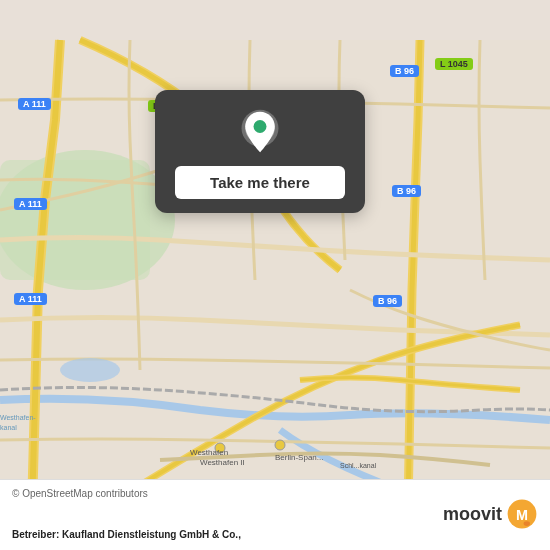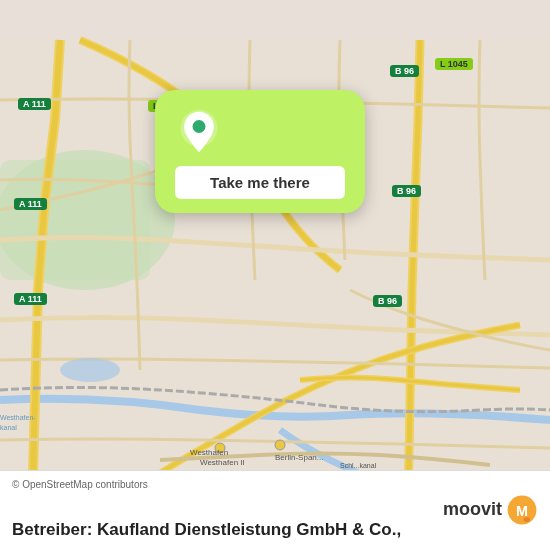--- a/index.html
+++ b/index.html
@@ -20,24 +20,25 @@
       position: absolute;
       top: 0; left: 0;
     }
 
     
     #location-card {
       position: absolute;
       top: 90px;
       left: 155px;
       width: 210px;
-      background-color: #bef264;
-      border-radius: 20px;
+      background-color: #404040;
+      border-radius: 12px;
       display: flex;
       flex-direction: column;
+      align-items: center;
       padding: 18px 20px 14px;
       box-shadow: 0 4px 16px rgba(0,0,0,0.25);
     }
 
     #pin-icon {
       width: 48px;
       height: 48px;
       margin-bottom: 10px;
     }
 
@@ -74,21 +75,21 @@
       gap: 28px;
     }
 
     #attribution {
       font-size: 10px;
       color: #666;
       margin-bottom: 2px;
     }
 
     #location-name {
-      font-size: 17px;
+      font-size: 10px;
       font-weight: 600;
       color: #222;
     }
 
     #moovit-logo {
       display: flex;
       align-items: center;
       gap: 4px;
       justify-content: center;
     }
@@ -106,21 +107,21 @@
 
     
     .road-badge {
       position: absolute;
       border-radius: 3px;
       padding: 1px 5px;
       font-size: 9px;
       font-weight: bold;
       color: white;
     }
-    .road-badge.green { background: #15803d; }
+    .road-badge.green { background: #3b82f6; }
     .road-badge.yellow { background: #84cc16; color: #333; }
   </style>
 </head>
 <body>
 
 <div id="map-container">
 
   <svg id="map-svg" viewBox="0 0 550 470" xmlns="http://www.w3.org/2000/svg">
 
     <rect width="550" height="470" fill="#e8e0d5"></rect>

